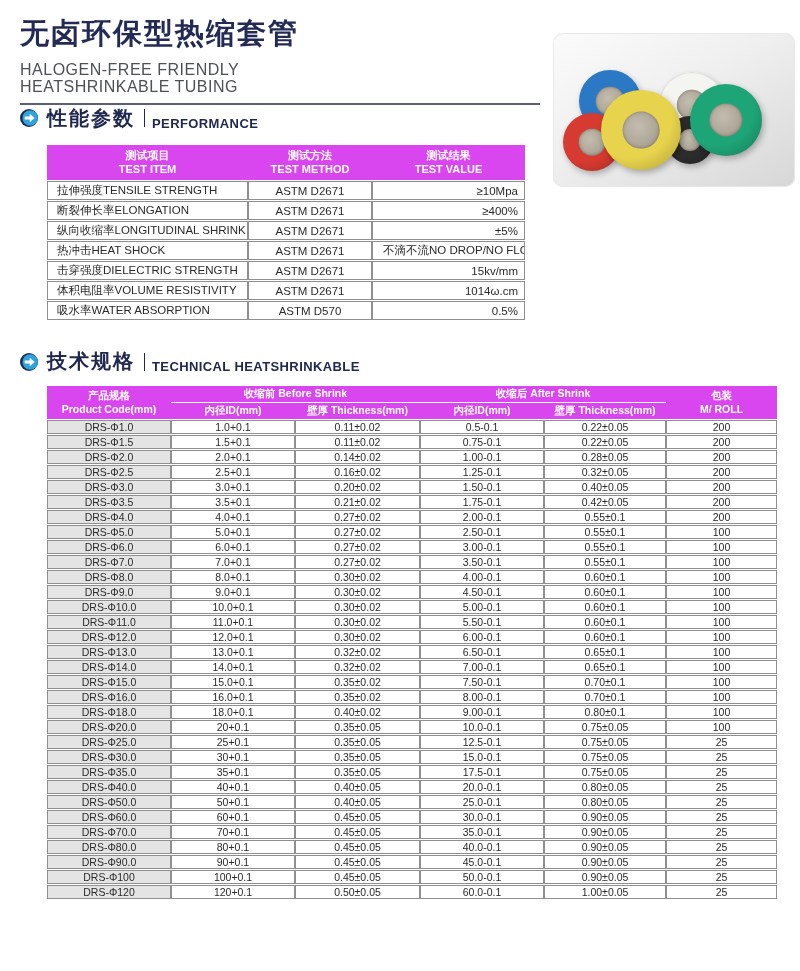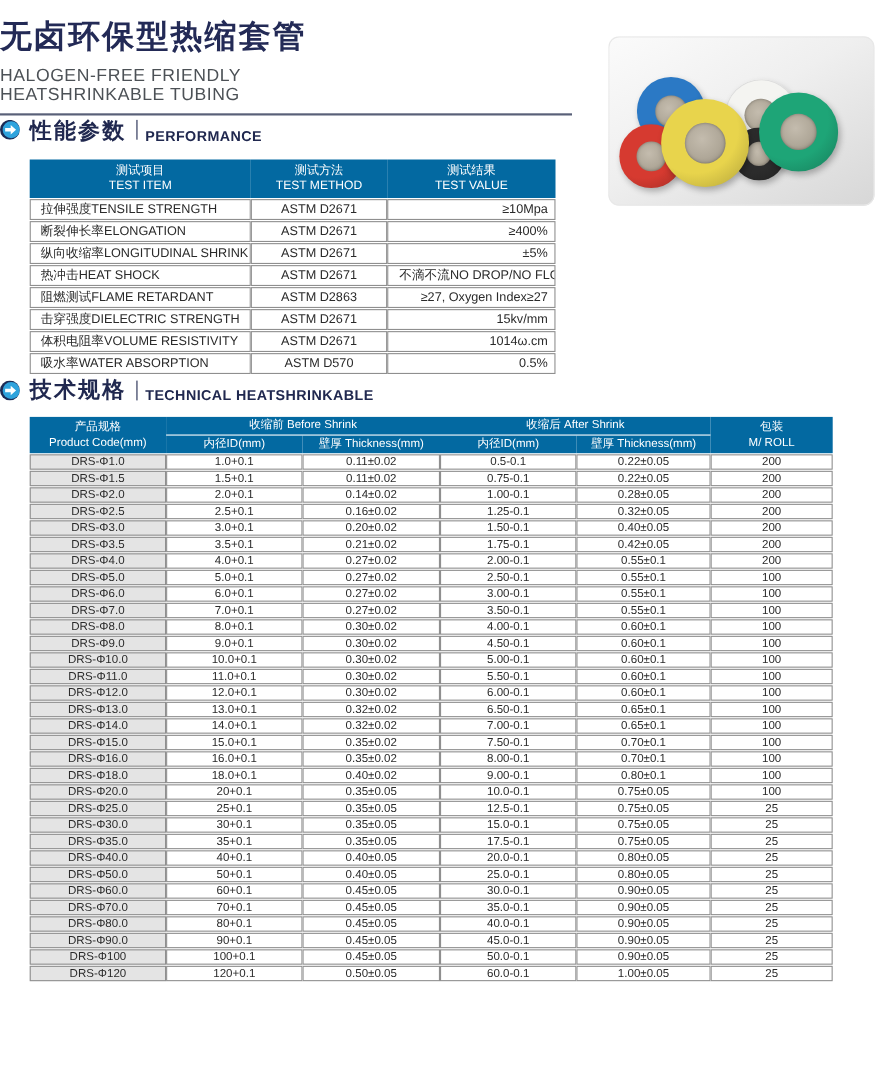--- a/index.html
+++ b/index.html
@@ -2,21 +2,21 @@
 <html><head>
 <meta charset="utf-8">
 <style>
   * { box-sizing: border-box; margin: 0; padding: 0; }
   html, body { background: #ffffff; }
   body {
     width: 800px; height: 971px;
     font-family: "Liberation Sans", sans-serif;
     position: relative; overflow: hidden;
   }
-  .page { position: relative; width: 800px; height: 719px; padding: 12px 8px 0 0; }
+  .page { position: relative; width: 800px; height: 719px; padding: 12px 8px 0 20px; }
 
   
   .title-cn {
     font-size: 29px; font-weight: bold; color: #232a56;
     letter-spacing: 2px; margin: 2px 0 7px 0;
   }
   .subtitle {
     font-size: 16px; color: #4c5156; font-weight: 500;
     line-height: 1.08; letter-spacing: 0.5px;
   }
@@ -43,26 +43,26 @@
   .roll-green  { left: 137px; top: 51px; width: 72px; height: 72px; }
   .roll-yellow { left: 48px;  top: 57px; width: 80px; height: 80px; }
 
   
   .section-head { display: flex; align-items: center; margin-left: 0; }
   .section-head .sec-icon { width: 18px; height: 18px; margin-right: 9px; flex: 0 0 auto; }
   .sec-cn { font-size: 20px; font-weight: bold; color: #20284f; letter-spacing: 2px; }
   .sec-bar { width: 1px; height: 18px; background: #20284f; margin: 0 7px 0 9px; }
   .sec-en { font-size: 13px; font-weight: bold; color: #20284f; letter-spacing: 0.4px; align-self: flex-end; padding-bottom: 1px; text-align: center; }
   .head-perf { }
-  .head-spec { }
+  .head-spec { margin-top: 27px; }
 
   
   table { border-collapse: separate; border-spacing: 0 1px; table-layout: fixed; }
   th {
-    background: #0369a1; color: #ffffff; font-weight: normal;
+    background: #d946ef; color: #ffffff; font-weight: bold;
     text-align: center; vertical-align: middle;
   }
   td {
     border: 1px solid #8f8f8f; background: #ffffff; color: #2a2a2a;
     vertical-align: middle; overflow: hidden; white-space: nowrap;
   }
 
   
   .perf-table { width: 478px; margin: 12px 0 0 27px; }
   .perf-table th { font-size: 11px; line-height: 1.35; padding: 3px 0; }
@@ -161,25 +161,20 @@
         </tr>
         <tr>
           <td>纵向收缩率LONGITUDINAL SHRINK RATIO</td>
           <td>ASTM D2671</td>
           <td>±5%</td>
         </tr>
         <tr>
           <td>热冲击HEAT SHOCK</td>
           <td>ASTM D2671</td>
           <td>不滴不流NO DROP/NO FLOW</td>
-        </tr>
-        <tr>
-          <td>阻燃测试FLAME RETARDANT</td>
-          <td>ASTM D2863</td>
-          <td>≥27, Oxygen Index≥27</td>
         </tr>
         <tr>
           <td>击穿强度DIELECTRIC STRENGTH</td>
           <td>ASTM D2671</td>
           <td>15kv/mm</td>
         </tr>
         <tr>
           <td>体积电阻率VOLUME RESISTIVITY</td>
           <td>ASTM D2671</td>
           <td>1014ω.cm</td>

